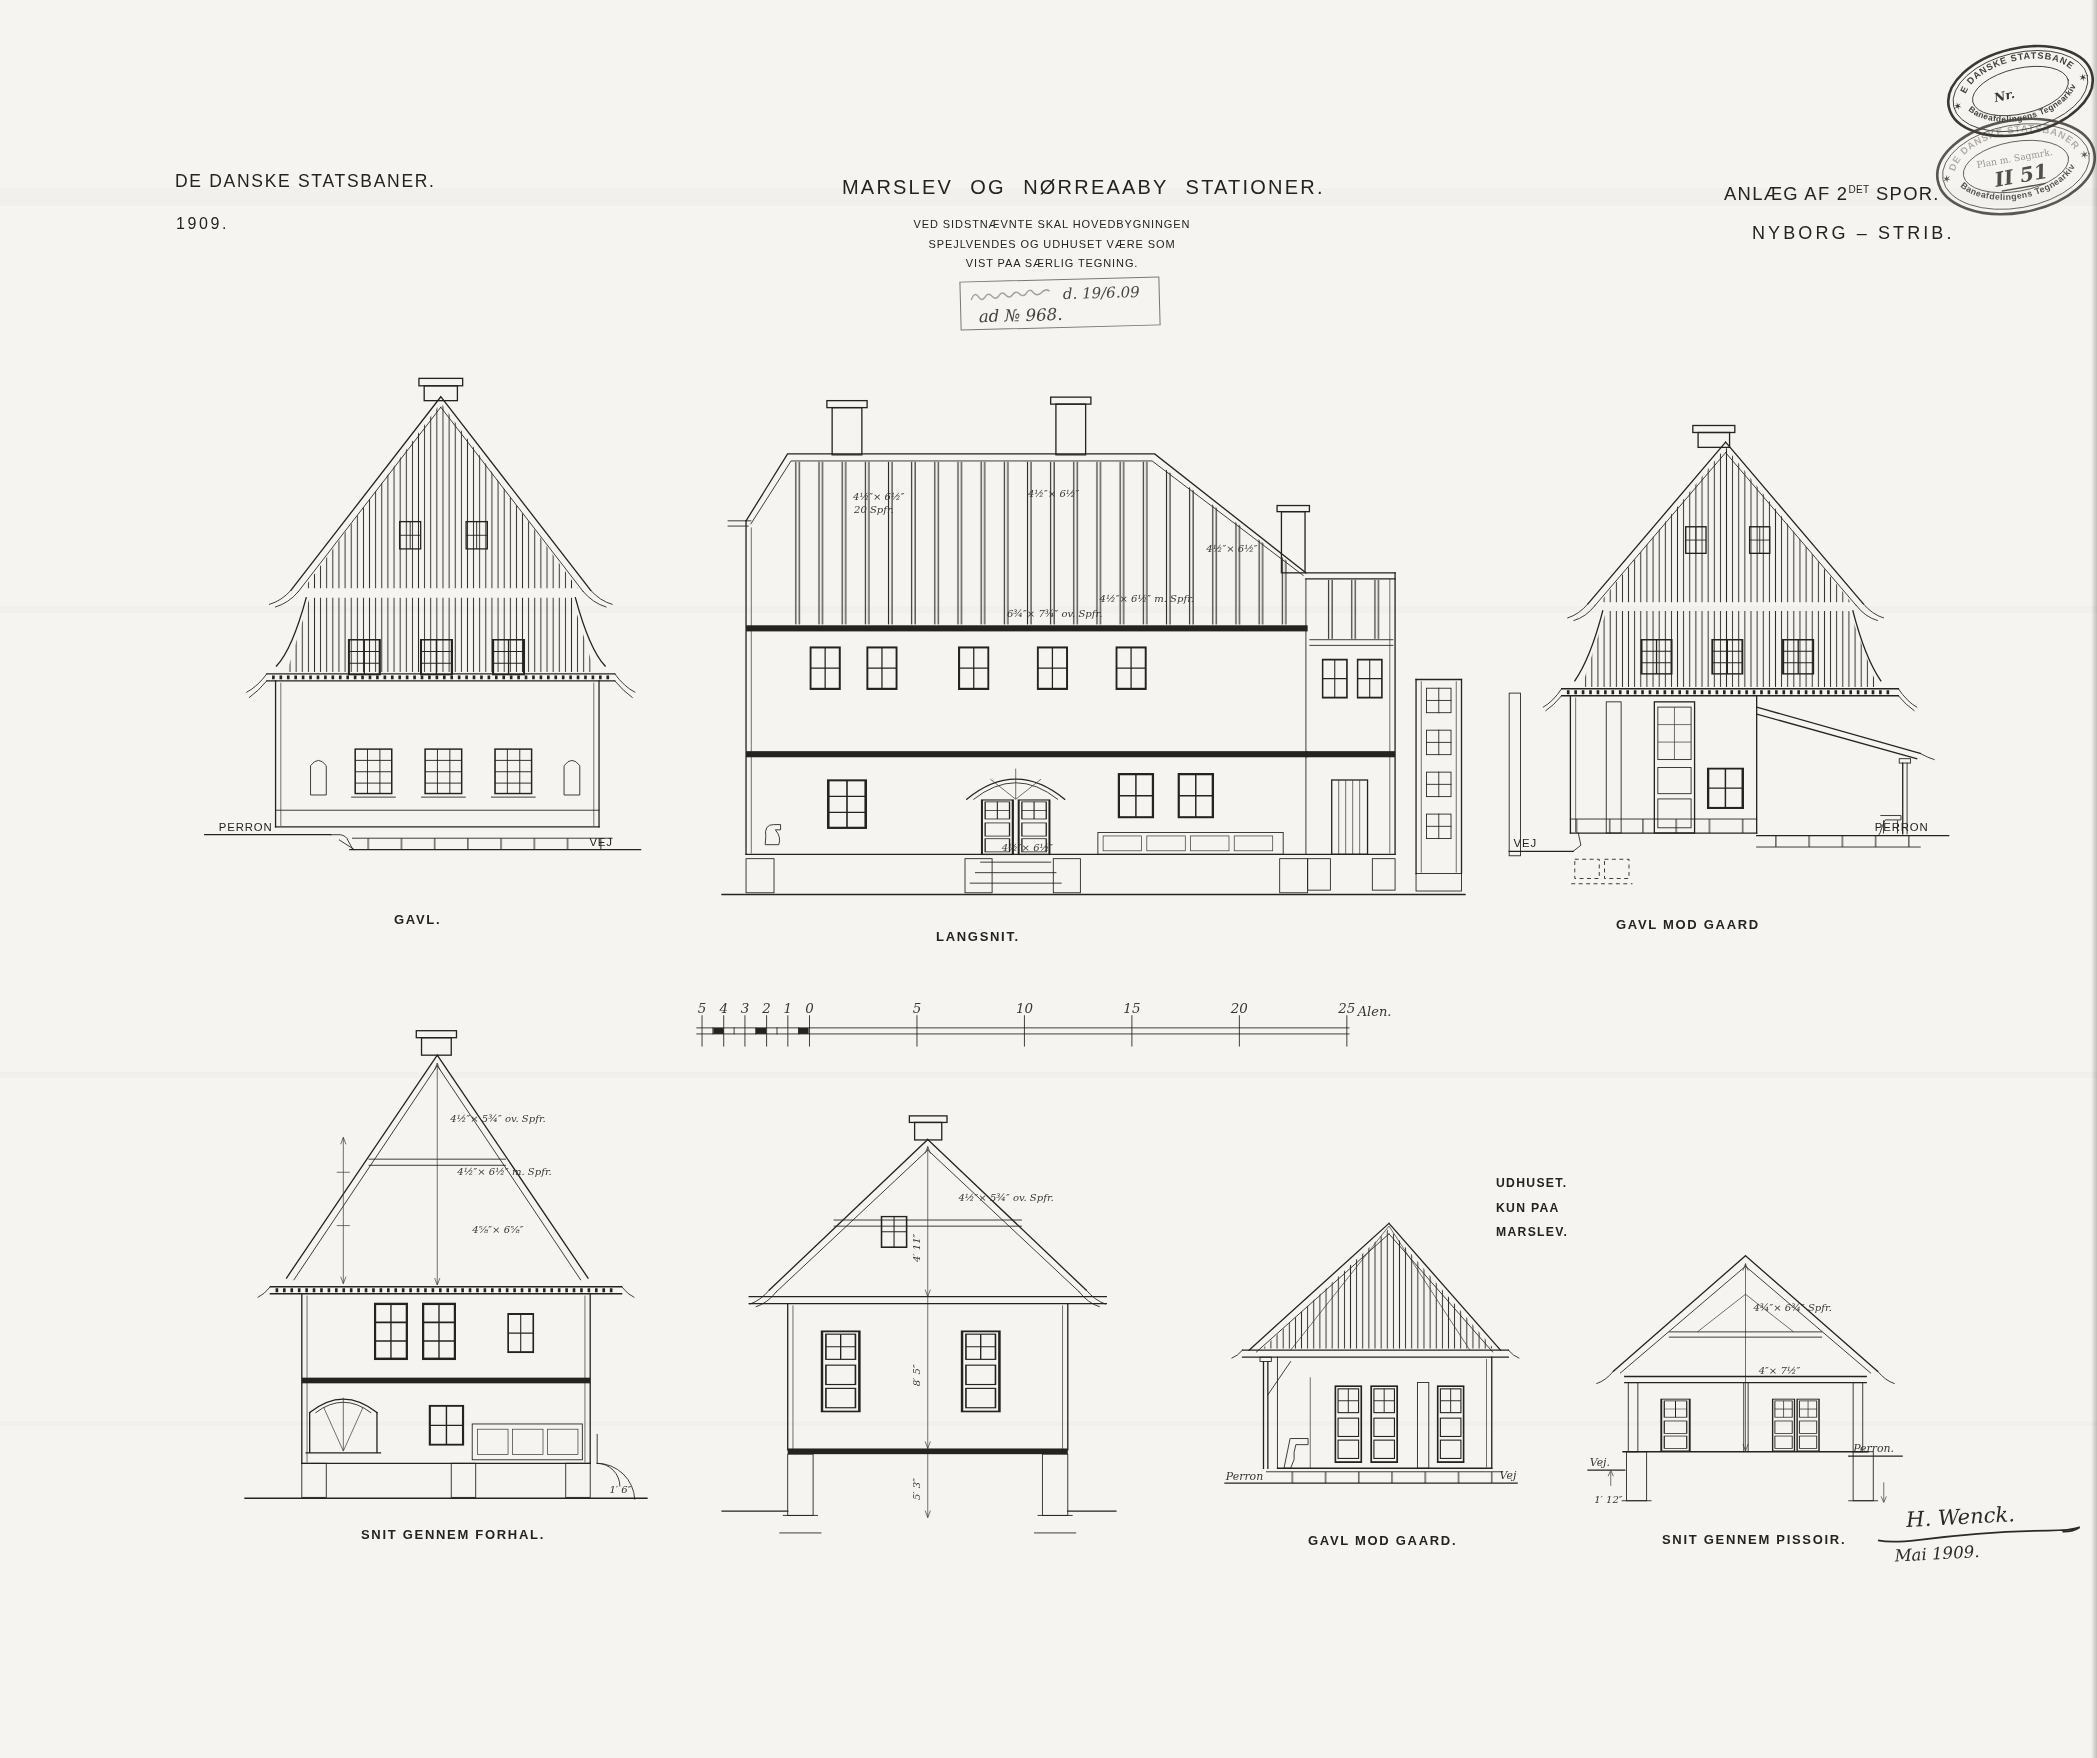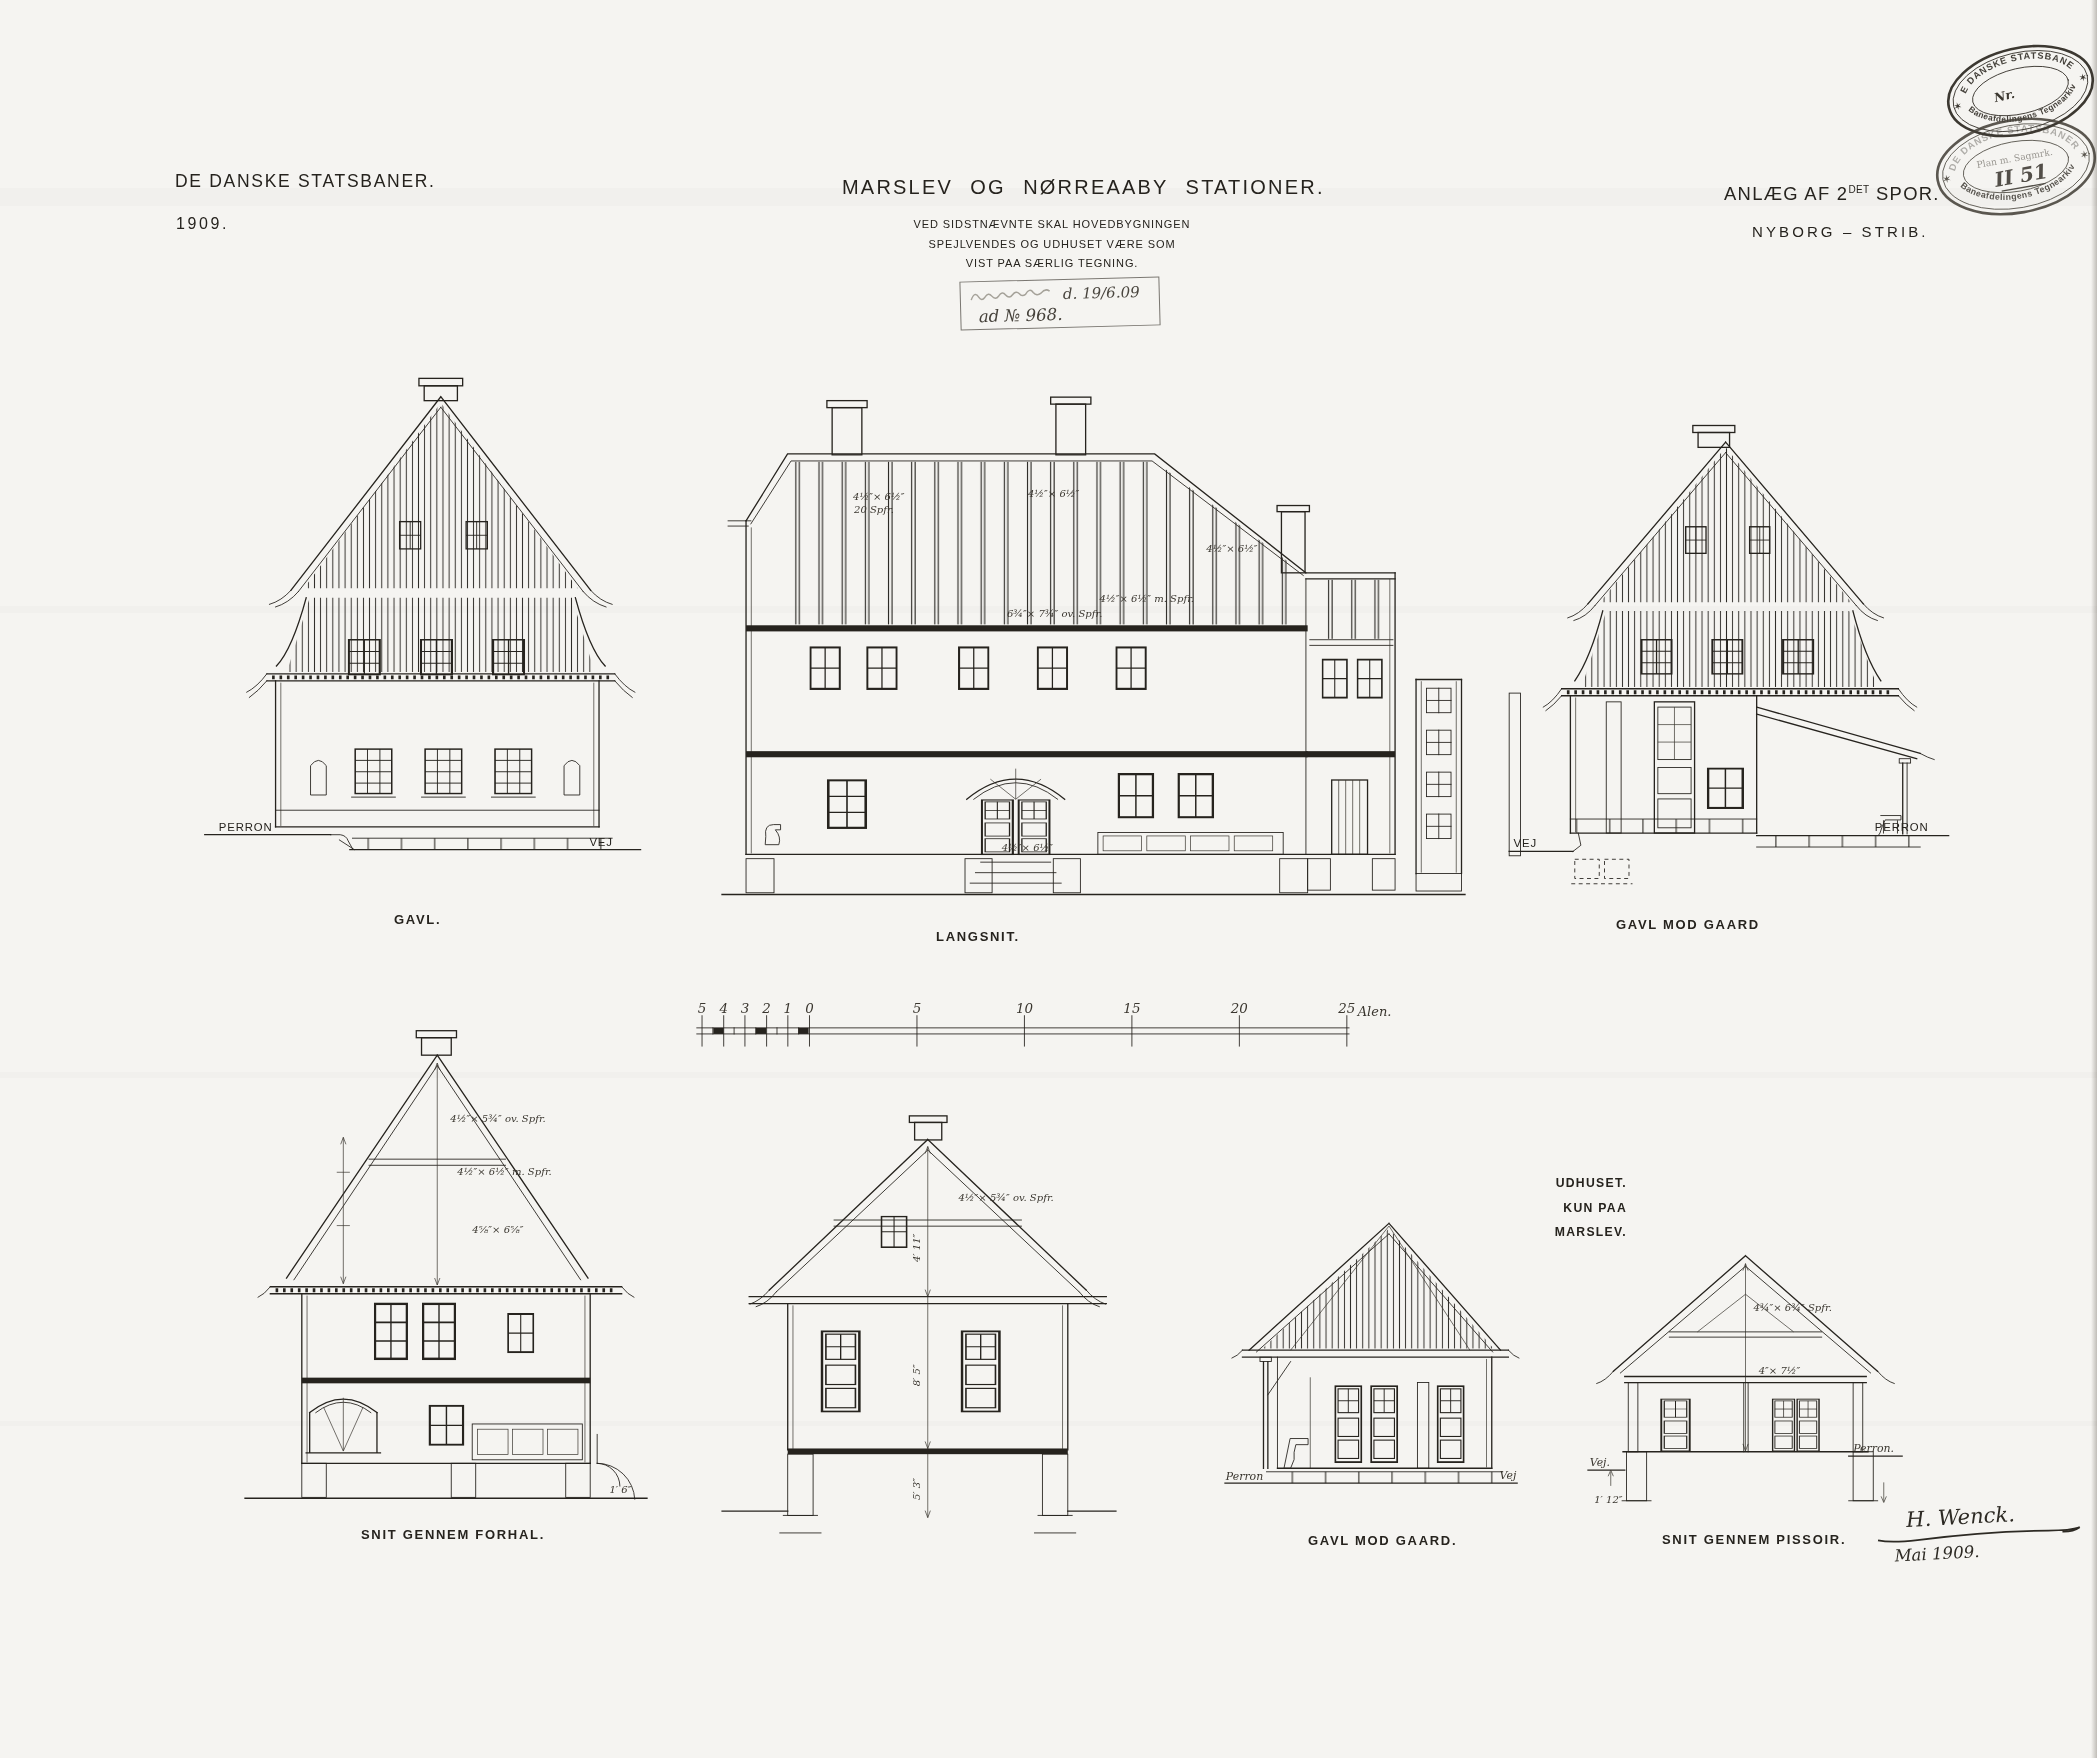--- a/index.html
+++ b/index.html
@@ -8,23 +8,23 @@
   .band{position:absolute;left:0;width:100%;background:rgba(60,55,45,0.02);pointer-events:none;}
   .edge-shade{position:absolute;right:0;top:0;width:6.1px;height:100%;
          background:linear-gradient(to left,rgba(70,62,52,.30),rgba(70,62,52,0));}
   .lettering{position:absolute;white-space:nowrap;color:#26231e;}
   .org{font-size:17.5px;letter-spacing:1.7px;font-weight:500;}
   .year{font-size:16px;letter-spacing:2.6px;font-weight:500;}
   .title{font-size:20px;letter-spacing:2.2px;word-spacing:9.6px;font-weight:500;text-align:right;}
   .subtitle{position:absolute;text-align:center;font-size:11px;letter-spacing:0.9px;line-height:19.7px;font-weight:500;}
   .project{font-size:18.4px;letter-spacing:1.3px;font-weight:500;}
   .project sup{font-size:10px;letter-spacing:0.4px;}
-  .route{font-size:15px;letter-spacing:3.1px;font-weight:500;}
+  .route{font-size:18px;letter-spacing:3.1px;font-weight:500;}
   .caption{position:absolute;font-size:13px;letter-spacing:1.7px;font-weight:600;white-space:nowrap;}
-  .udhus-head{position:absolute;width:131px;text-align:right;font-size:12.2px;letter-spacing:1.3px;
+  .udhus-head{position:absolute;width:131px;text-align:left;font-size:12.2px;letter-spacing:1.3px;
               font-weight:600;line-height:24.5px;}
   figure.fig{position:absolute;margin:0;}
   svg{overflow:visible;display:block;}
   
   .s3{stroke:#26231e;stroke-width:3;fill:none;stroke-linecap:square;}
   .s2{stroke:#26231e;stroke-width:2;fill:none;stroke-linecap:square;}
   .s15{stroke:#3a362f;stroke-width:1.6;fill:none;}
   .fillink{fill:#26231e;stroke:none;}
   .dentil{stroke:#26231e;stroke-width:9;stroke-dasharray:6 11;fill:none;}
   .dash{stroke:#26231e;stroke-width:2;stroke-dasharray:9 8;fill:none;}

